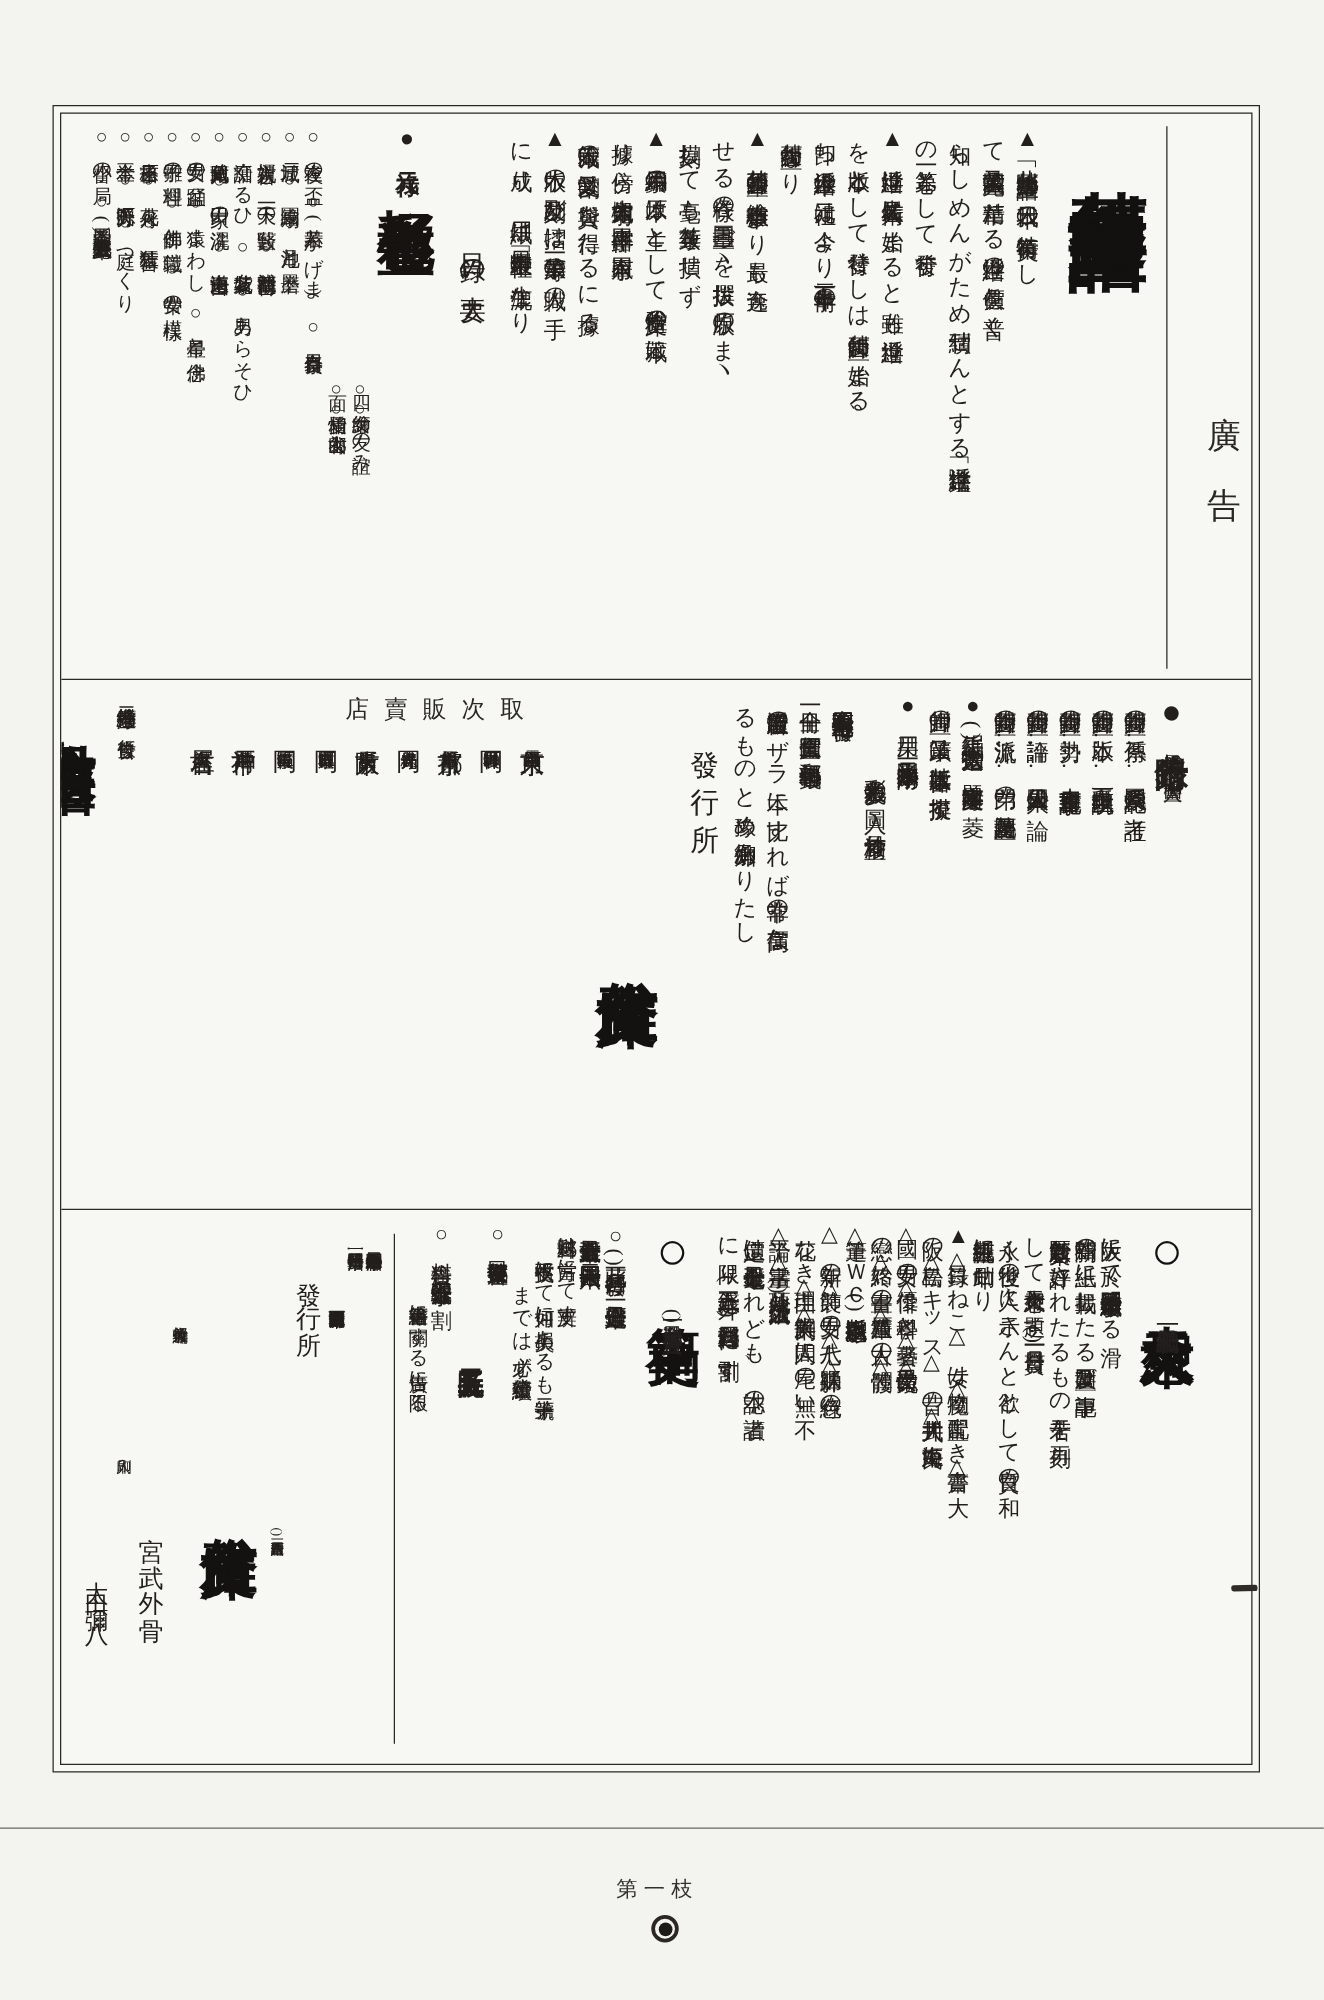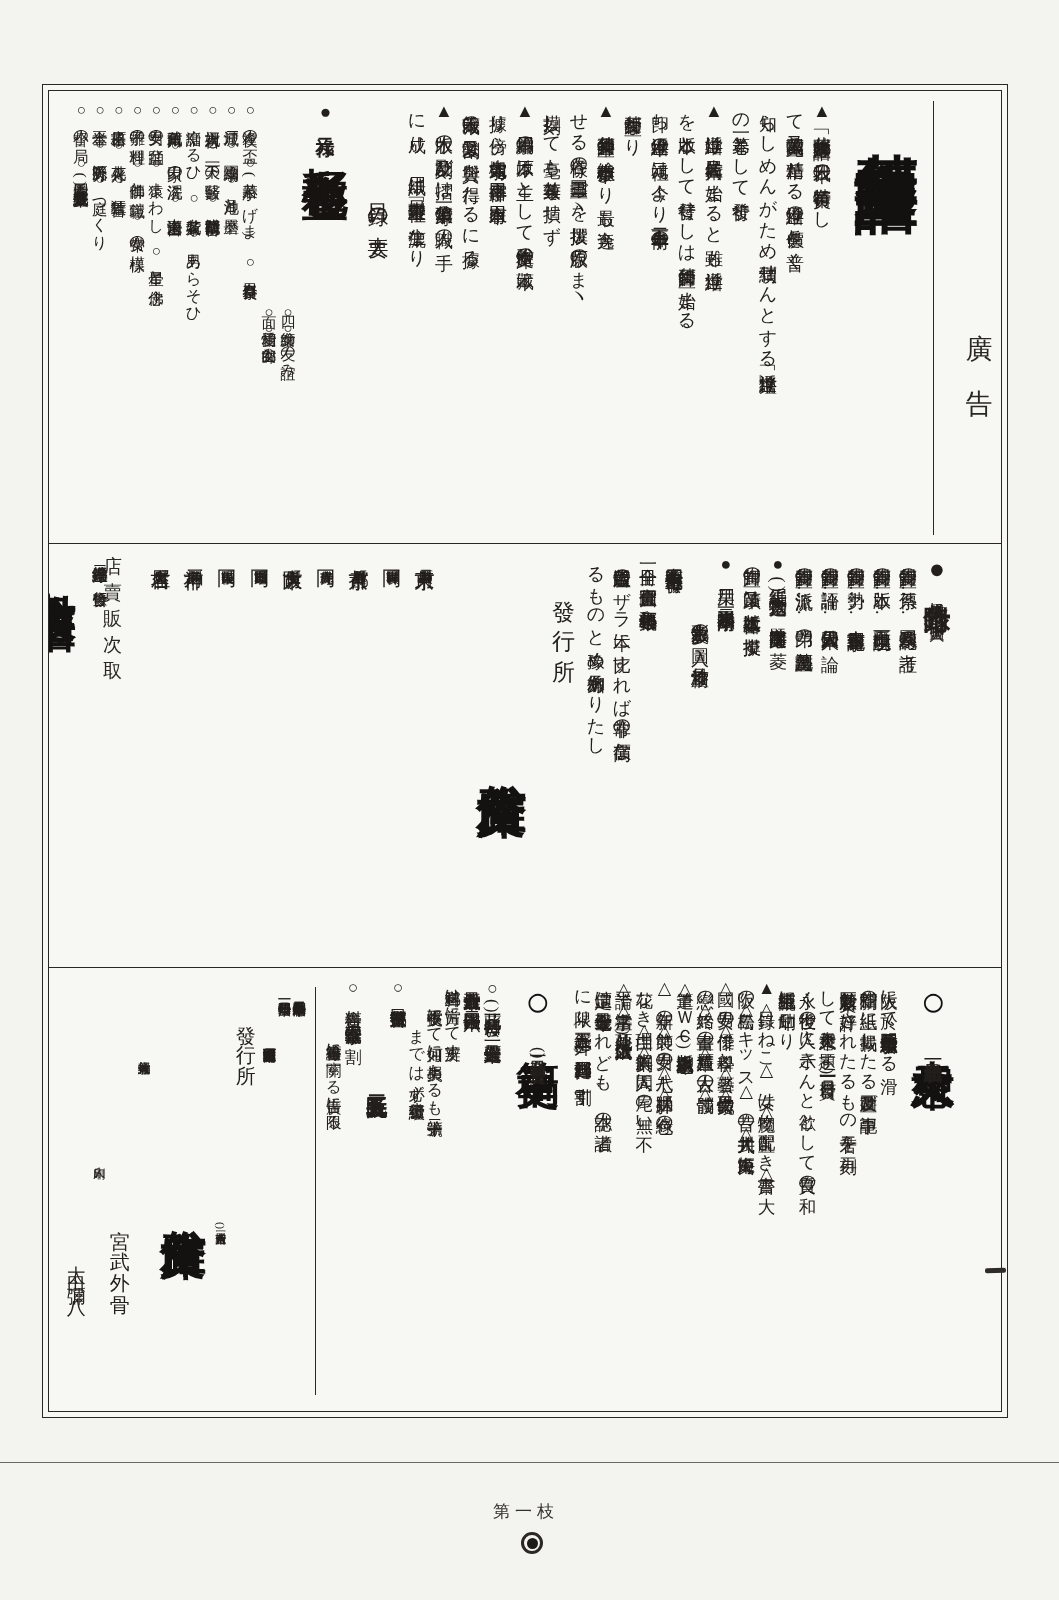--- a/index.html
+++ b/index.html
@@ -53,21 +53,21 @@
 
   
   .furoku { line-height:32px; }
   .furoku-big { font-size:27px; font-weight:bold; }
   .furoku-small { font-size:15px; }
   .b2-line { font-size:18px; line-height:26px; letter-spacing:0.6px; }
   .pt55 { padding-top:55px; }
   .pub-label2 { font-size:23px; line-height:40px; letter-spacing:30px; padding-top:28px; margin-left:6px; }
   .pub-name2 { font-size:50px; font-weight:bold; line-height:70px; padding-top:192px; color:#141210; }
 
-  .agents { width:296px; height:100%; margin:0 26px 0 30px; display:flex; flex-direction:row; writing-mode:horizontal-tb;justify-content:flex-end; }
+  .agents { width:296px; height:100%; margin:0 26px 0 30px; display:flex; flex-direction:column; writing-mode:horizontal-tb;justify-content:flex-end; }
   .agents-heading { font-size:19px; letter-spacing:12px; text-align:right; padding:0 10px 4px 0; color:#2a2723; }
   .agents-rows { flex:1; writing-mode:vertical-rl; }
   .agent-row { display:flex; width:31px; height:100%; align-items:center; margin-left:2px; }
   .a-place { font-size:20px; }
   .a-addr { font-size:13.5px; margin-top:6px; }
   .a-store { font-size:18px; margin-top:auto; padding-bottom:2px; }
 
   .yokoku { line-height:22px; margin:0 4px; }
   .y1 { font-size:16px; }
   .y2 { font-size:15px; }

